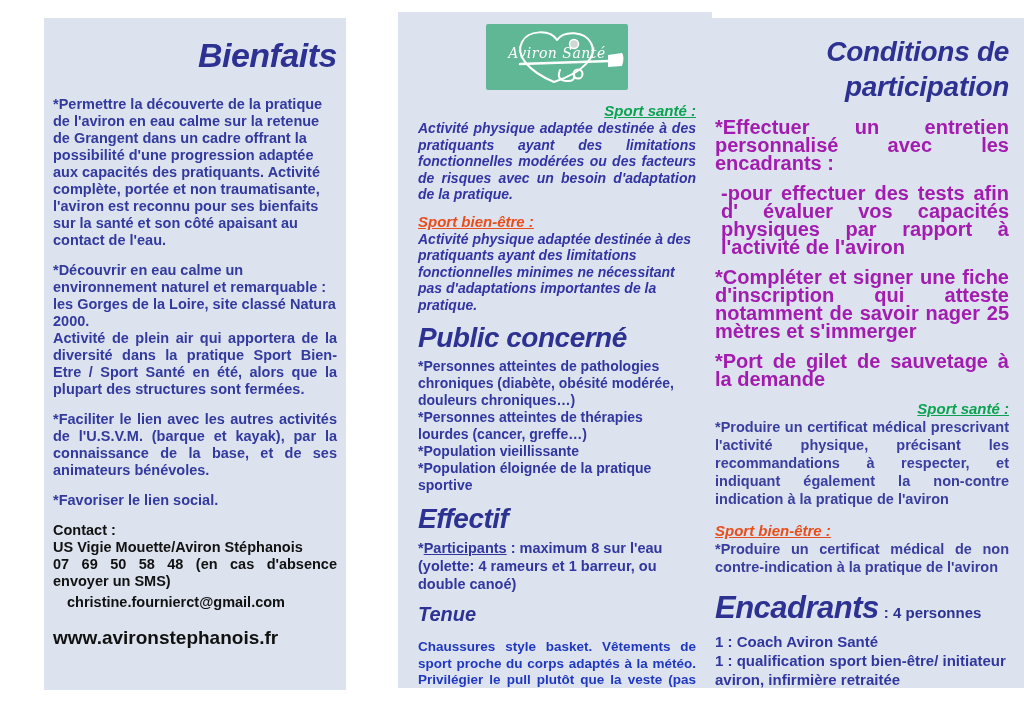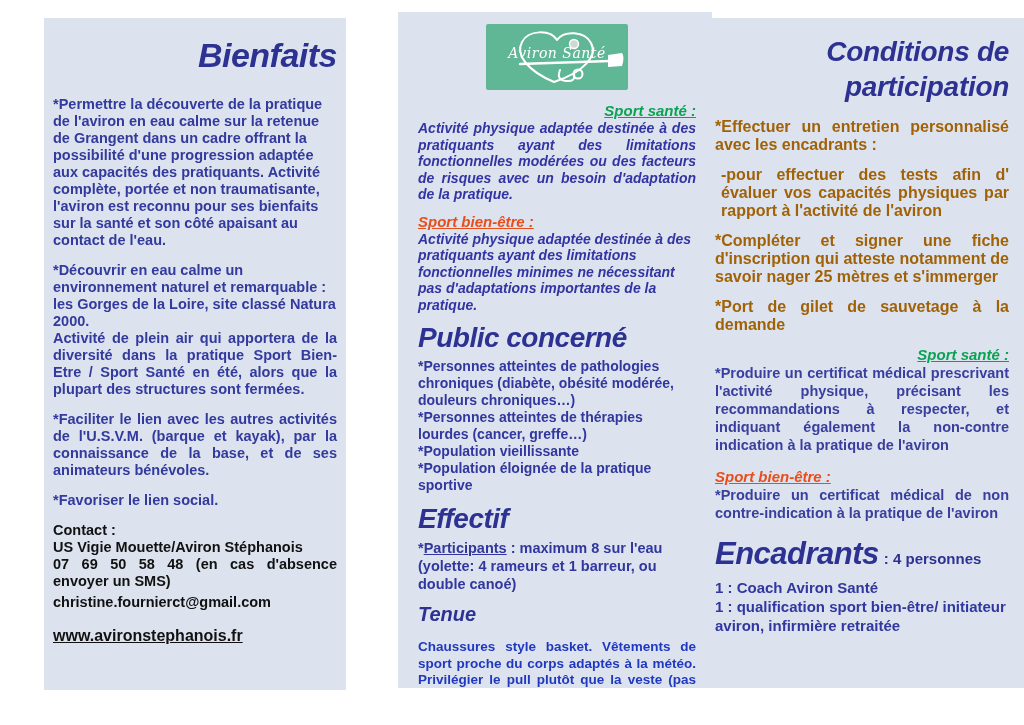--- a/index.html
+++ b/index.html
@@ -30,22 +30,22 @@
   }
   .body-text { font-size: 14.5px; line-height: 17px; color: #333a9e; margin: 0 0 13px 0; }
   .just { text-align: justify; }
   .no-gap { margin-bottom: 0; }
   .u { text-decoration: underline; text-align: center; }
 
   
   .contact-block { color: #111111; font-size: 14.5px; line-height: 17px; margin-top: 2px; }
   .contact-line { margin: 0; }
   .contact-phone { text-align: justify; }
-  .contact-email { margin-top: 4px; }
-  .website { color: #111111; font-size: 16px; margin-top: 16px; text-decoration: underline; }
+  .contact-email { margin-top: 4px; margin-left: 14px; }
+  .website { color: #111111; font-size: 19px; margin-top: 16px; }
 
   
   .logo-box {
     width: 142px; height: 66px; background: #60b795; margin: 4px auto 12px auto;
     position: relative; border-radius: 2px;
   }
   .logo-text {
     position: absolute; left: 0; right: 0; top: 21px; text-align: center;
     color: #ffffff; font-family: "DejaVu Serif", serif; font-style: italic;
     font-weight: 400; font-size: 14px; letter-spacing: 0.5px; z-index: 2;
@@ -61,21 +61,21 @@
   .sport-desc {
     font-size: 14px; font-style: italic; line-height: 16.5px; color: #3334a4;
     margin: 0 0 10px 0;
   }
   .public-item { font-size: 14px; line-height: 17px; color: #31379f; margin: 0; }
   .participants-line { font-size: 14.5px; line-height: 18px; color: #31379f; margin: 2px 0 10px 0; }
   .tenue-title { font-size: 20px; font-style: italic; color: #2c3192; margin: 6px 0 2px 0; }
   .tenue-body { font-size: 13.5px; line-height: 16.5px; color: #2038c0; text-align: justify; }
 
   
-  .cond-par { font-size: 16px; line-height: 18px; color: #a16207; margin: 0 0 12px 0; text-align: justify; }
+  .cond-par { font-size: 20px; line-height: 18px; color: #a21caf; margin: 0 0 12px 0; text-align: justify; }
   .cond-sub1 { margin: 0; text-align: left; padding-left: 3px; }
   .cond-sub2 { margin: 0 0 12px 0; text-align: justify; padding-left: 6px; }
   .right-sport-body { font-size: 14.5px; line-height: 18px; color: #3a3f9f; margin: 0 0 14px 0; text-align: justify; }
   .enc-heading { margin: 8px 0 6px 0; white-space: nowrap; }
   .enc-title { font-size: 31px; font-style: italic; color: #2c3192; letter-spacing: -0.5px; margin-top: 8px; }
   .enc-suffix { font-size: 15px; color: #2c3192; margin-left: 5px; }
   .enc-line { font-size: 15px; line-height: 19px; color: #31379f; margin: 0; }
 </style>
 </head>
 <body>

